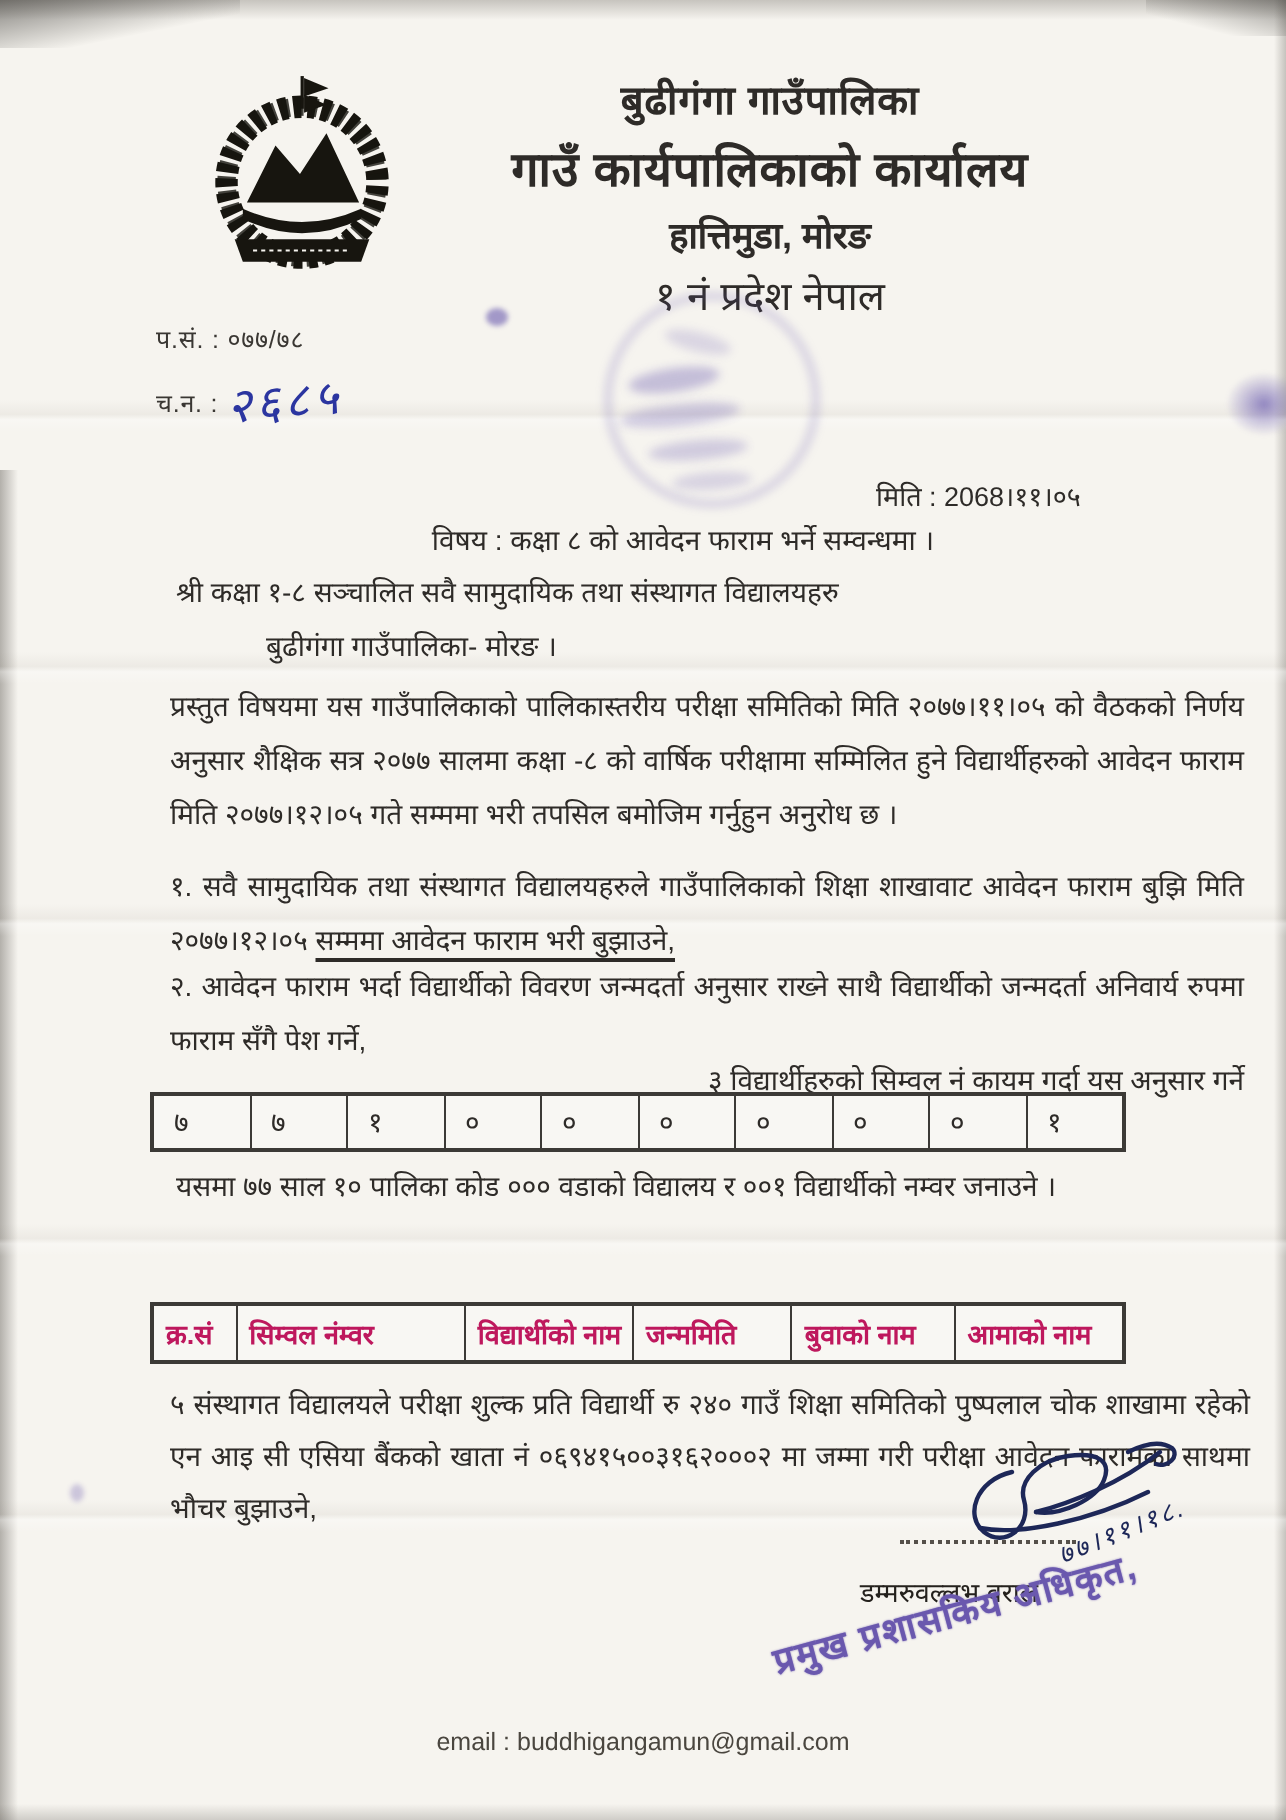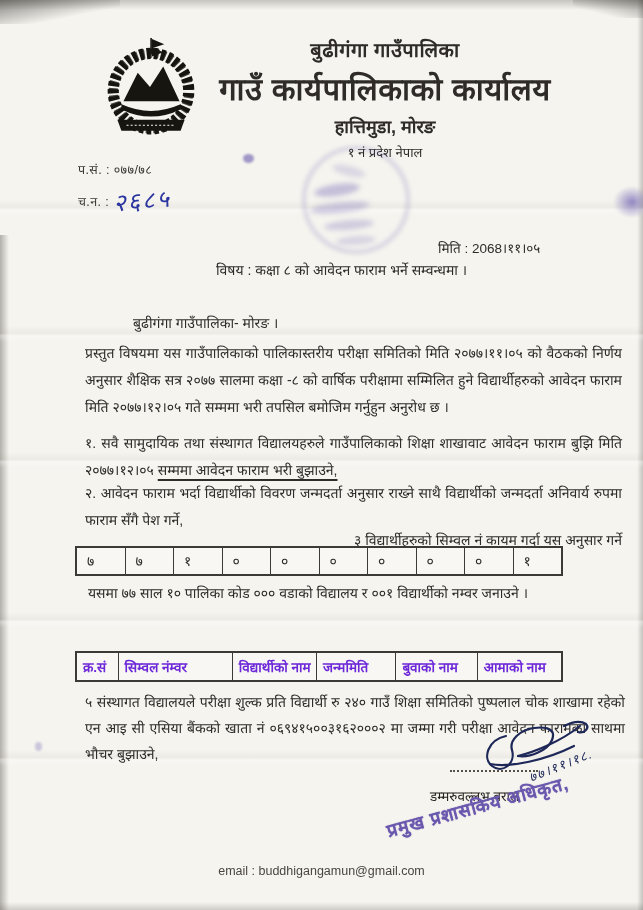--- a/index.html
+++ b/index.html
@@ -17,23 +17,23 @@
   .edge-right{position:absolute;top:0;bottom:0;right:0;width:6px;background:linear-gradient(270deg,rgba(70,66,60,.28),rgba(70,66,60,0));}
   .edge-bottom{position:absolute;bottom:0;left:0;right:0;height:8px;background:linear-gradient(0deg,rgba(70,66,60,.22),rgba(70,66,60,0));}
   .crease{position:absolute;left:0;right:0;height:16px;opacity:.55;pointer-events:none;
     background:linear-gradient(180deg,rgba(255,255,255,0),rgba(118,108,94,.13) 45%,rgba(255,255,255,.55) 62%,rgba(255,255,255,0));}
   .crease.c1{top:200px}.crease.c2{top:326px}.crease.c3{top:452px}.crease.c4{top:612px}.crease.c5{top:750px}
 
   
   .emblem{position:absolute;left:100px;top:36px;width:102px;height:102px;}
   .letterhead{position:absolute;left:160px;top:36px;width:450px;text-align:center;}
   .lh-municipality{font-size:20px;font-weight:bold;letter-spacing:.5px;}
-  .lh-office{font-size:31px;font-weight:bold;margin-top:4px;letter-spacing:.5px;}
+  .lh-office{font-size:24px;font-weight:bold;margin-top:4px;letter-spacing:.5px;}
   .lh-address{font-size:18px;font-weight:bold;margin-top:5px;}
-  .lh-province{font-size:13px;margin-top:5px;}
+  .lh-province{font-size:20px;margin-top:5px;}
 
   
   .refblock{position:absolute;left:78px;top:161px;font-size:12.5px;letter-spacing:.4px;color:#3a3733;}
   .ref-line2{margin-top:2px;}
   .chalani-hand{display:inline-block;font-size:24px;color:#2b35a0;font-style:italic;
     transform:rotate(-5deg);margin-left:4px;position:relative;top:3px;letter-spacing:2px;}
 
   
   .faded-stamp{position:absolute;left:284px;top:146px;width:142px;height:106px;pointer-events:none;}
   .faded-stamp .ring{position:absolute;left:18px;top:0;width:100px;height:100px;border-radius:50%;
@@ -61,21 +61,21 @@
 
   
   .symbol-table{position:absolute;left:75px;top:546px;width:488px;height:30px;display:flex;
     border:2px solid #3c3a36;box-sizing:border-box;background:rgba(255,255,255,.25);}
   .symbol-cell{flex:1;border-right:1.5px solid #3c3a36;font-size:14px;padding:3px 0 0 10px;box-sizing:border-box;}
   .symbol-cell:last-child{border-right:none;}
 
   
   .detail-table{position:absolute;left:75px;top:651px;width:488px;height:31px;display:flex;
     border:2px solid #3c3a36;box-sizing:border-box;background:rgba(255,255,255,.25);}
-  .detail-cell{border-right:1.5px solid #3c3a36;font-size:13.5px;font-weight:bold;color:#6d28d9;
+  .detail-cell{border-right:1.5px solid #3c3a36;font-size:13.5px;font-weight:bold;color:#be185d;
     padding:5px 2px 0 6px;box-sizing:border-box;white-space:nowrap;overflow:hidden;}
   .detail-cell:last-child{border-right:none;}
   .dc0{width:8.6%}.dc1{width:23.6%}.dc2{width:17.4%}.dc3{width:16.4%}.dc4{width:16.8%}.dc5{width:17.2%}
 
   
   .sig-dots{position:absolute;left:450px;top:770px;width:88px;border-bottom:2.5px dotted #55504a;}
   .sig-scrawl{position:absolute;left:476px;top:716px;width:120px;height:64px;}
   .sig-date{position:absolute;left:527px;top:756px;font-size:13px;color:#1d2758;letter-spacing:1.5px;
     transform:rotate(-22deg);font-style:italic;}
   .sig-name{position:absolute;left:430px;top:787px;font-size:13.5px;color:#24211d;}
@@ -144,20 +144,21 @@
     <div class="blob" style="left:40px;top:74px;width:50px;height:10px;transform:rotate(-5deg);opacity:.75;"></div>
     <div class="blob" style="left:52px;top:90px;width:40px;height:9px;transform:rotate(-4deg);opacity:.6;"></div>
     <div class="blob" style="left:48px;top:20px;width:34px;height:10px;transform:rotate(14deg);opacity:.55;"></div>
   </div>
   <div class="ink-dot" style="left:243px;top:154px;width:11px;height:9px;"></div>
   <div class="ink-dot" style="left:35px;top:742px;width:7px;height:9px;opacity:.5;"></div>
   <div class="blot-right"></div>
 
   <div class="date-line">मिति : 2068।११।०५</div>
   <div class="subject-line">विषय : कक्षा ८ को आवेदन फाराम भर्ने सम्वन्धमा  ।</div>
+  <div class="addressee1">श्री कक्षा १-८ सञ्चालित सवै सामुदायिक तथा संस्थागत विद्यालयहरु</div>
   <div class="addressee2">बुढीगंगा गाउँपालिका- मोरङ ।</div>
 
   <div class="para p-intro">प्रस्तुत विषयमा यस गाउँपालिकाको पालिकास्तरीय परीक्षा समितिको मिति २०७७।११।०५ को वैठकको निर्णय अनुसार शैक्षिक सत्र  २०७७ सालमा  कक्षा -८ को वार्षिक परीक्षामा सम्मिलित हुने विद्यार्थीहरुको आवेदन फाराम मिति २०७७।१२।०५ गते सम्ममा भरी तपसिल बमोजिम गर्नुहुन अनुरोध छ ।</div>
 
   <div class="para p-1">
     <span>१. सवै सामुदायिक तथा संस्थागत विद्यालयहरुले गाउँपालिकाको शिक्षा शाखावाट आवेदन फाराम बुझि मिति २०७७।१२।०५ </span><span class="u-seg">सम्ममा आवेदन फाराम भरी बुझाउने,</span>
   </div>
 
   <div class="para p-2">२. आवेदन फाराम भर्दा विद्यार्थीको विवरण जन्मदर्ता अनुसार राख्ने साथै विद्यार्थीको जन्मदर्ता अनिवार्य रुपमा फाराम सँगै पेश गर्ने,</div>
   <div class="para p-3">३ विद्यार्थीहरुको सिम्वल नं कायम गर्दा यस अनुसार गर्ने</div>

